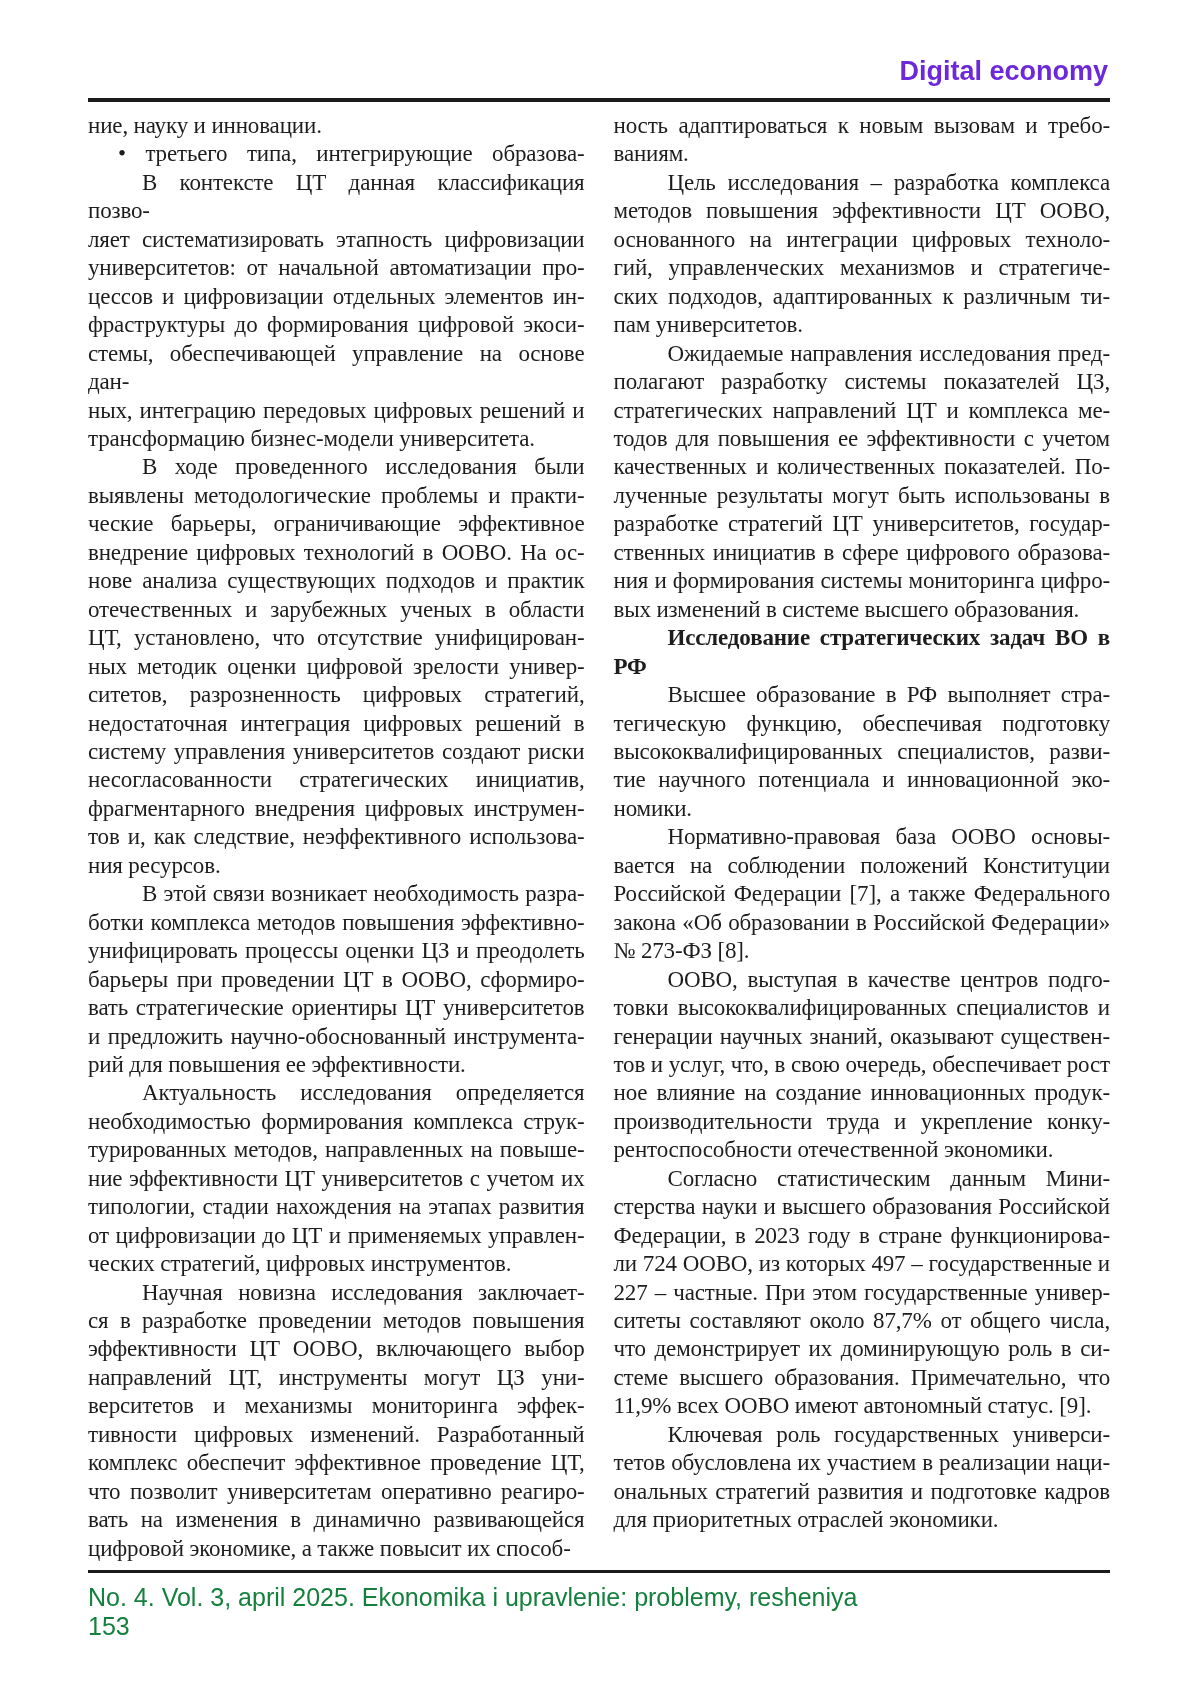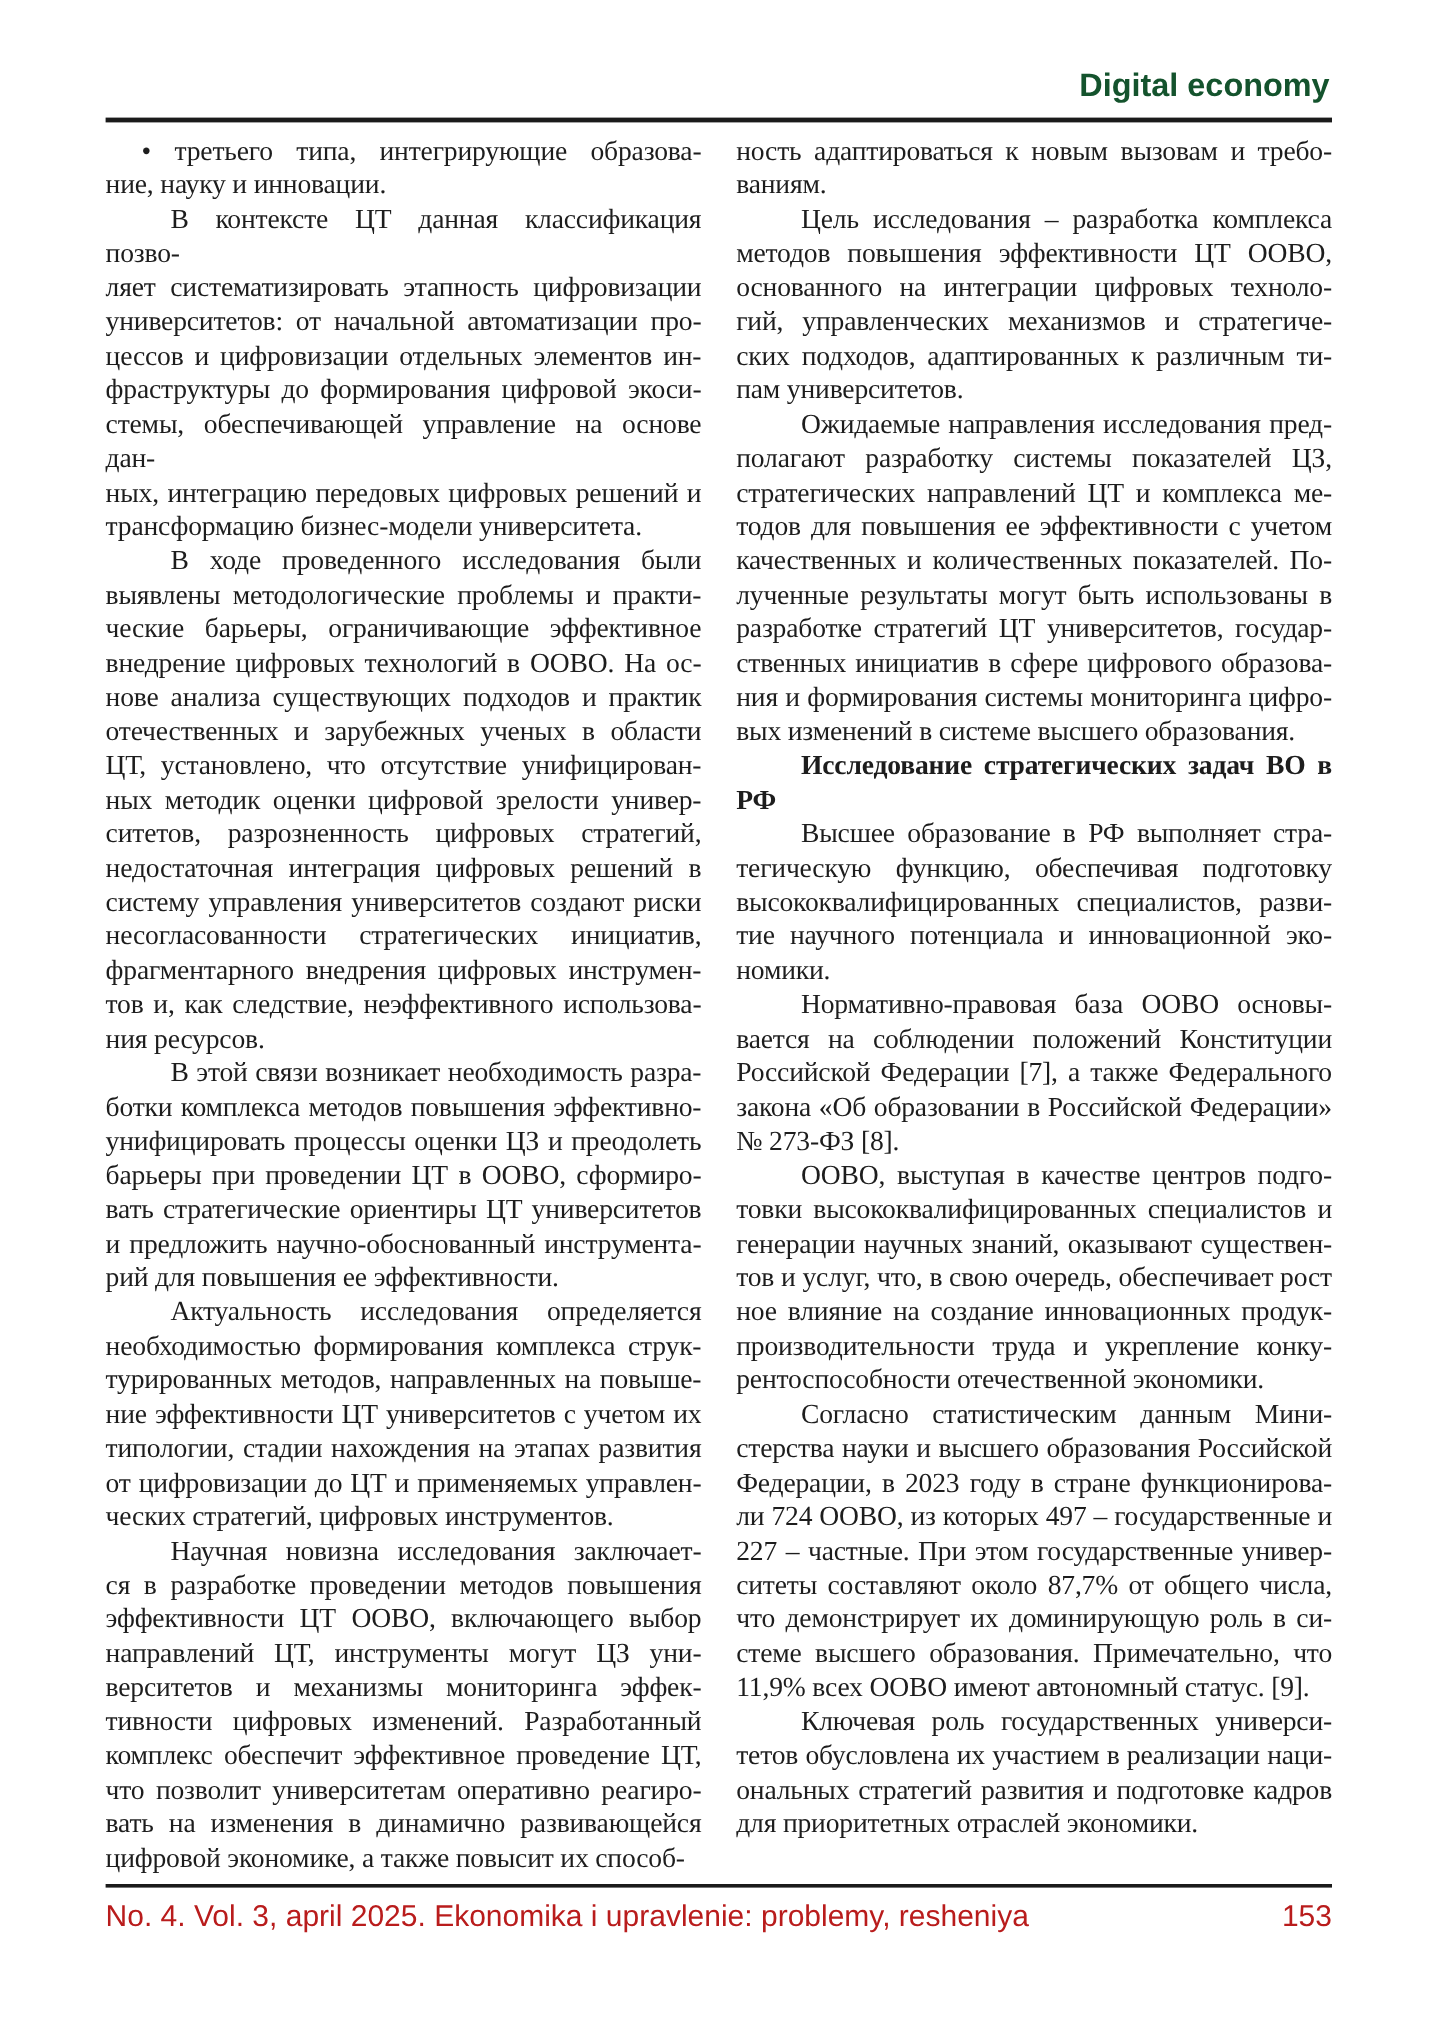--- a/index.html
+++ b/index.html
@@ -17,21 +17,21 @@
     color: #1d1d1d;
   }
   .running-head {
     position: absolute;
     top: 57px;
     right: 92px;
     font-family: "Liberation Sans", "DejaVu Sans", sans-serif;
     font-weight: bold;
     font-size: 27px;
     line-height: 1.1;
-    color: #14532d;
+    color: #6d28d9;
   }
   .rule {
     position: absolute;
     left: 88px;
     right: 90px;
     background: #1b1b1b;
   }
   .header-rule { top: 98px; height: 4px; }
   .footer-rule { top: 1570px; height: 3px; }
 
@@ -65,37 +65,38 @@
   .footer-row {
     position: absolute;
     top: 1583px;
     left: 88px;
     right: 90px;
     display: flex;
     justify-content: space-between;
     align-items: baseline;
     font-family: "Liberation Sans", "DejaVu Sans", sans-serif;
     font-size: 25px;
-    color: #b91c1c;
+    color: #15803d;
+    flex-direction: column;
   }
 </style>
 </head>
 <body>
 
 <div class="page">
 
   <div class="running-head">Digital economy</div>
 
   <div class="rule header-rule"></div>
 
   <div class="columns">
     <div class="col">
         <div class="para bullet">
+          <div class="ln last">ние, науку и инновации.</div>
           <div class="ln first">• третьего типа, интегрирующие образова-</div>
-          <div class="ln last">ние, науку и инновации.</div>
         </div>
         <div class="para indent">
           <div class="ln first">В контексте ЦТ данная классификация позво-</div>
           <div class="ln">ляет систематизировать этапность цифровизации</div>
           <div class="ln">университетов: от начальной автоматизации про-</div>
           <div class="ln">цессов и цифровизации отдельных элементов ин-</div>
           <div class="ln">фраструктуры до формирования цифровой экоси-</div>
           <div class="ln">стемы, обеспечивающей управление на основе дан-</div>
           <div class="ln">ных, интеграцию передовых цифровых решений и</div>
           <div class="ln last">трансформацию бизнес-модели университета.</div>

